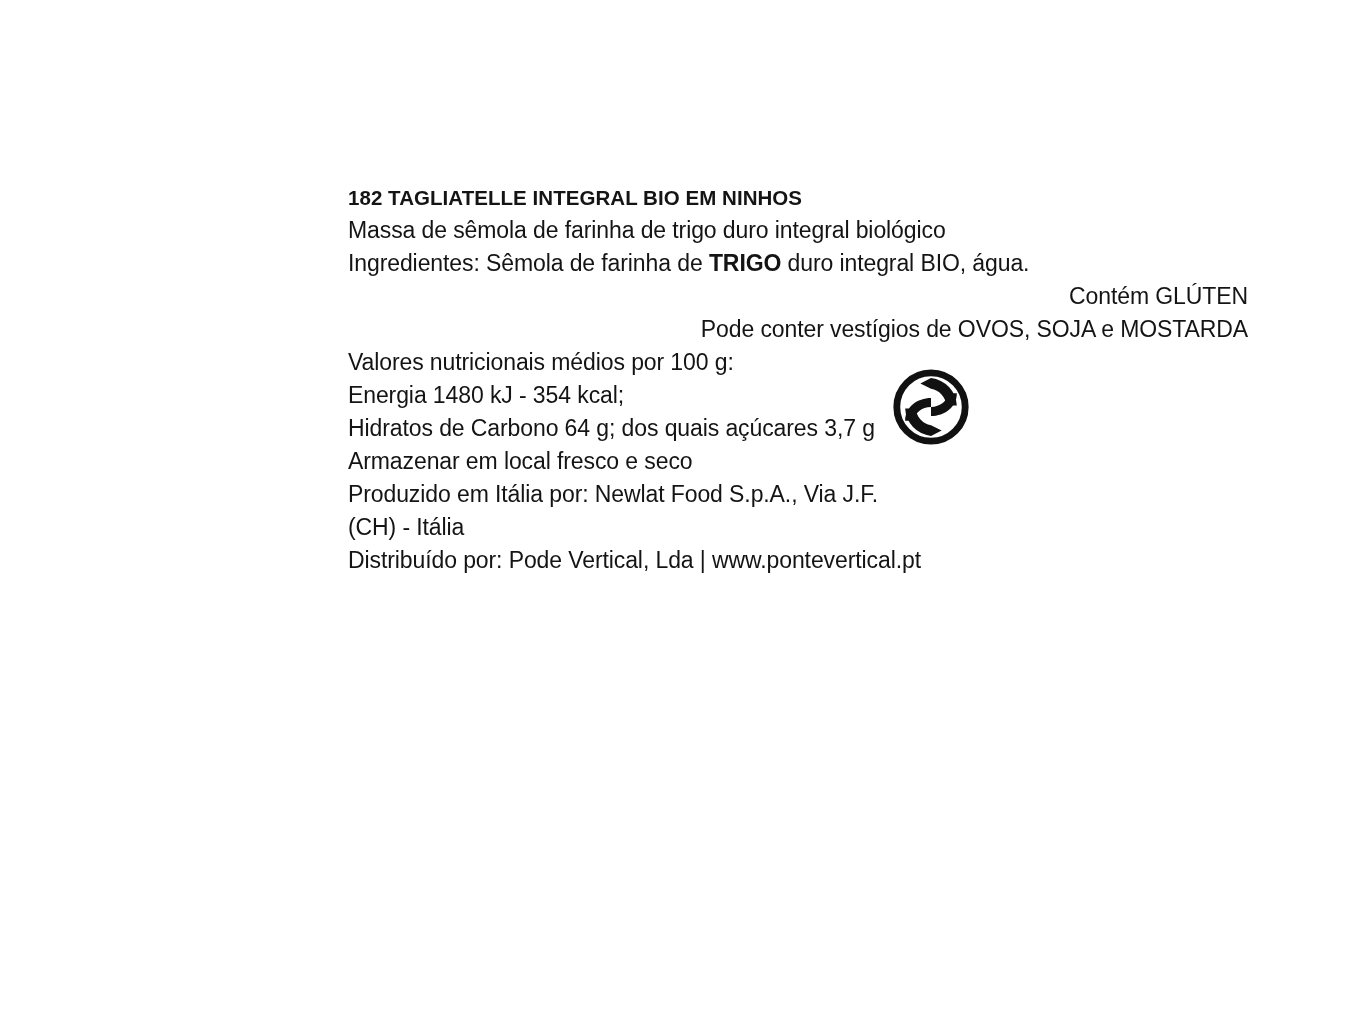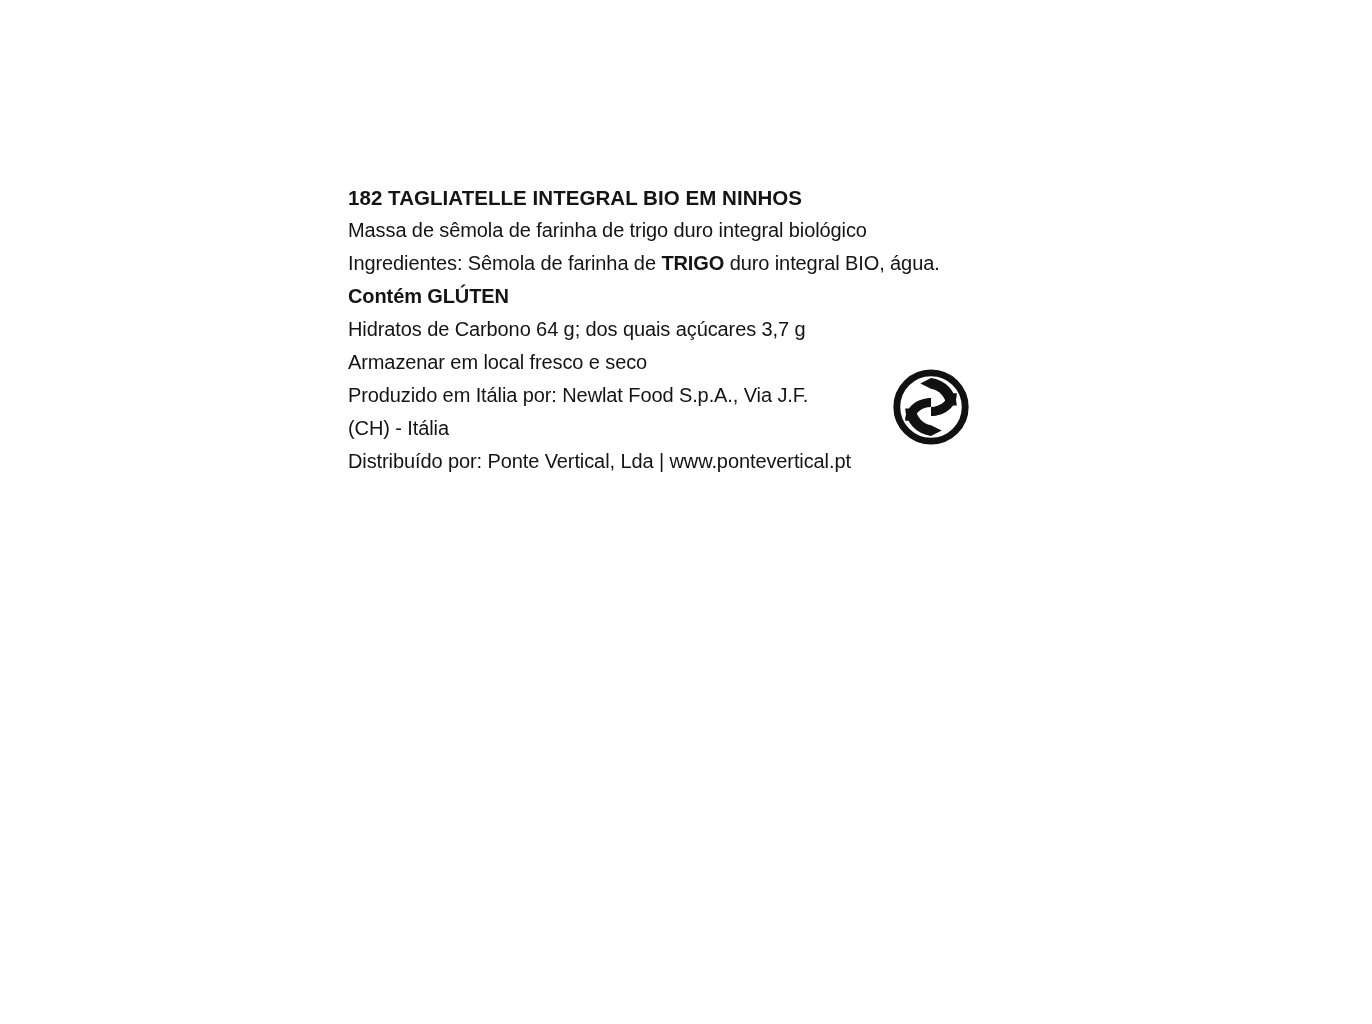--- a/index.html
+++ b/index.html
@@ -29,35 +29,36 @@
   }
 
   #label-block {
     position: absolute;
     left: 328px;
     top: 181px;
     width: 900px;
   }
 
   .label-line {
-    font-size: 20px;
+    font-size: 23px;
     line-height: 33px;
     letter-spacing: -0.1px;
     white-space: pre-wrap;
     color: #141414;
   }
 
   .label-line.title {
     font-weight: bold;
     font-size: 20.5px;
     letter-spacing: 0.05px;
   }
 
   .label-line.bold {
-    font-weight: bold;
+    font-weight: normal;
+    text-align: right;
   }
 
   .label-line b {
     font-weight: bold;
   }
 
   
   #green-dot {
     position: absolute;
     left: 873px;
@@ -79,38 +80,41 @@
   <div id="label-block">
 
     <div class="label-line title">182 TAGLIATELLE INTEGRAL BIO EM NINHOS</div>
 
     <div class="label-line">Massa de sêmola de farinha de trigo duro integral biológico</div>
 
     <div class="label-line"><span>Ingredientes: Sêmola de farinha de </span><b>TRIGO</b><span> duro integral BIO, água.</span></div>
 
     <div class="label-line bold">Contém GLÚTEN</div>
 
+    <div class="label-line bold">Pode conter vestígios de OVOS, SOJA e MOSTARDA</div>
 
 
+    <div class="label-line">Valores nutricionais médios por 100 g:</div>
 
+    <div class="label-line">Energia 1480 kJ - 354 kcal;</div>
 
 
     <div class="label-line">Hidratos de Carbono 64 g; dos quais açúcares 3,7 g</div>
 
 
 
     <div class="label-line">Armazenar em local fresco e seco</div>
 
     <div class="label-line">Produzido em Itália por: Newlat Food S.p.A., Via J.F.</div>
 
 
 
     <div class="label-line">(CH) - Itália</div>
 
-    <div class="label-line">Distribuído por: Ponte Vertical, Lda | www.pontevertical.pt</div>
+    <div class="label-line">Distribuído por: Pode Vertical, Lda | www.pontevertical.pt</div>
 
 
   </div>
 
   <div id="green-dot">
     <svg viewBox="0 0 100 100" xmlns="http://www.w3.org/2000/svg" aria-hidden="true">
 
       <circle cx="50" cy="50" r="45" fill="none" stroke="#111111" stroke-width="9"></circle>
 
       <g fill="#111111">

